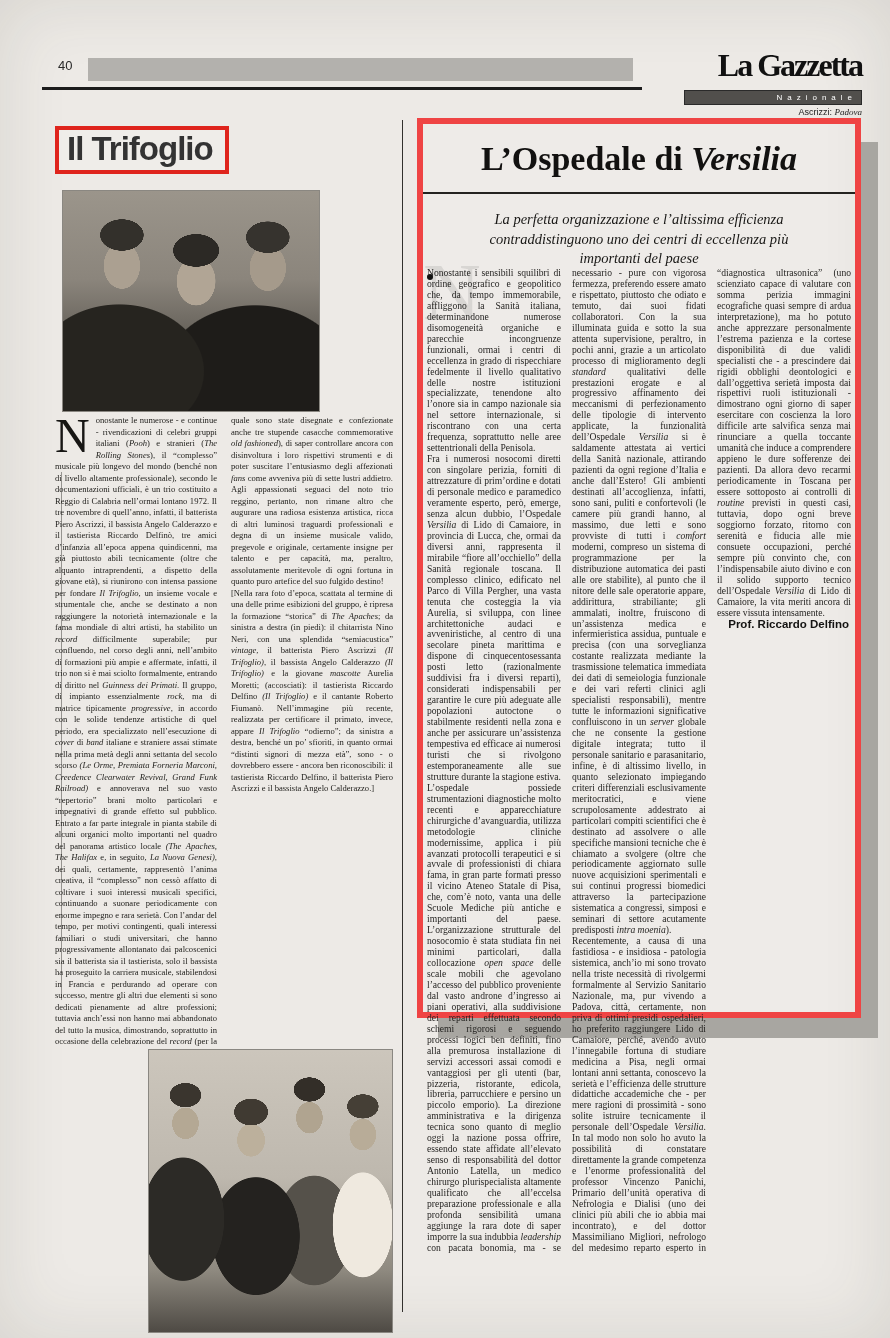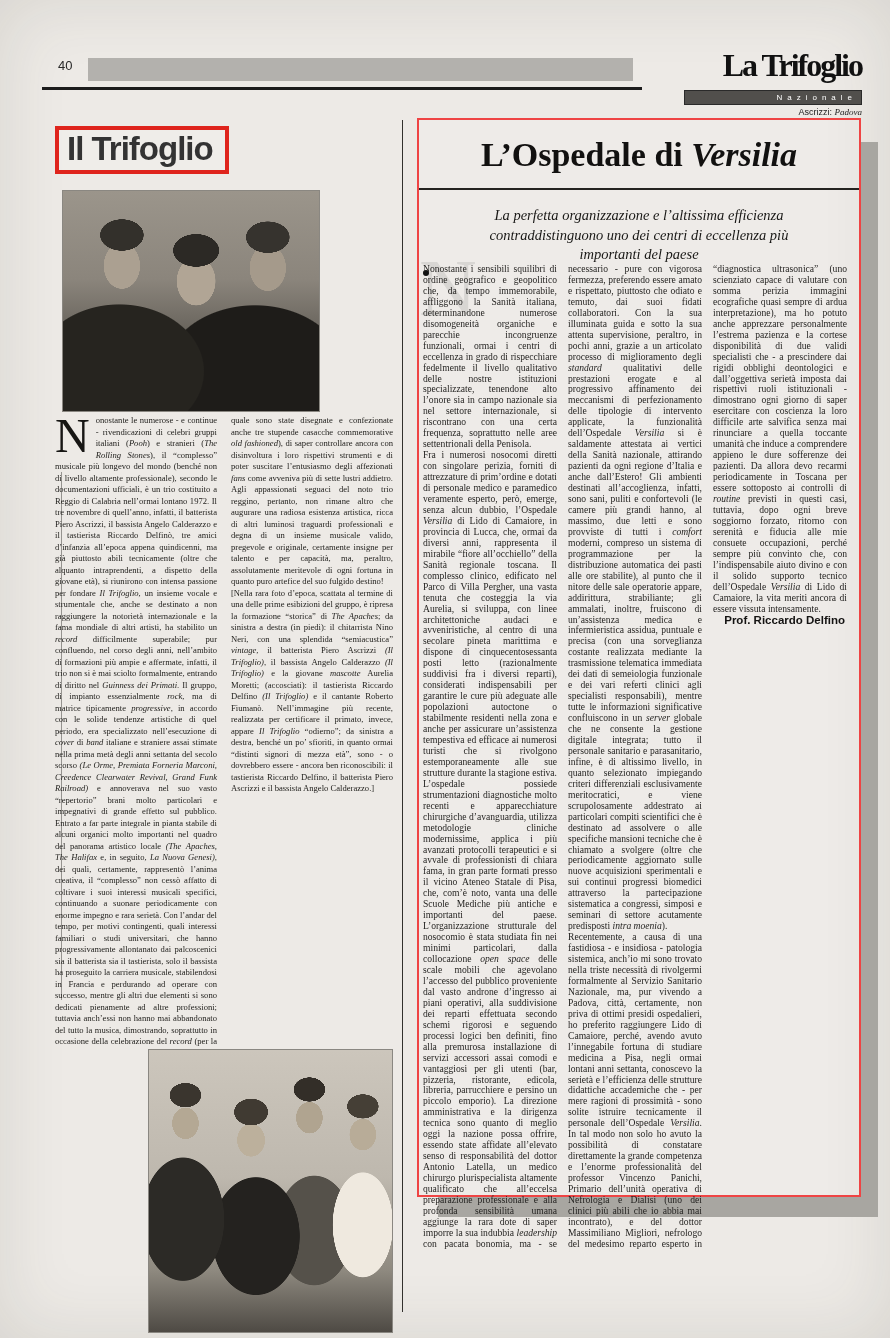--- a/index.html
+++ b/index.html
@@ -67,22 +67,22 @@
     position:absolute;left:0;top:289px;width:338px;height:636px;
     column-count:2;column-gap:14px;column-fill:auto;
     font-size:8.6px;line-height:11.5px;text-align:justify;color:#23221f;
   }
   .left-body p{margin:0;}
   .dropcap{float:left;font-size:48px;line-height:39px;padding:1px 6px 0 0;color:#171614;}
   
   .divider{position:absolute;left:402px;top:120px;width:1px;height:1192px;background:#33312d;}
   
   .right-article-box{
-    position:absolute;left:417px;top:118px;width:444px;height:1079px;
-    border:2px solid #ef4444;
+    position:absolute;left:417px;top:118px;width:444px;height:900px;
+    border:6px solid #ef4444;
     box-shadow:19px 22px 0 -2px var(--shadow-gray);
     background:rgba(255,255,255,.08);
   }
   .ospedale-title{text-align:center;font-size:34px;font-weight:bold;margin-top:16px;letter-spacing:0;color:#121110;}
   .title-rule{border-top:2px solid #242320;margin-top:14px;}
   .ospedale-subtitle{text-align:center;font-style:italic;font-size:14.5px;line-height:19.5px;max-width:352px;margin:16px auto 0;color:#191816;}
   .watermark-n{position:absolute;left:0px;top:128px;font-size:80px;line-height:80px;color:rgba(30,30,30,.10);font-family:"Liberation Serif",serif;}
   .lead-bullet{position:absolute;left:4px;top:150px;width:6px;height:6px;border-radius:50%;background:#121212;}
   .right-body{
     position:absolute;left:4px;top:144px;width:424px;height:990px;
@@ -94,21 +94,21 @@
 </style>
 </head>
 <body>
 
 <div class="page">
 
   <span class="page-number">40</span>
   <div class="header-bar"></div>
   <div class="header-rule"></div>
   <div class="masthead">
-    <div class="masthead-title">La Trifoglio</div>
+    <div class="masthead-title">La Gazzetta</div>
     <div class="masthead-bar">Nazionale</div>
     <div class="masthead-edition"><span>Ascrizzi:</span> <i>Padova</i></div>
   </div>
 
   <section class="left-article">
     <div class="trifoglio-box">
       <span class="trifoglio-title">Il Trifoglio</span>
     </div>
     <div class="photo photo1"></div>
     <div class="scan-rule"></div>

